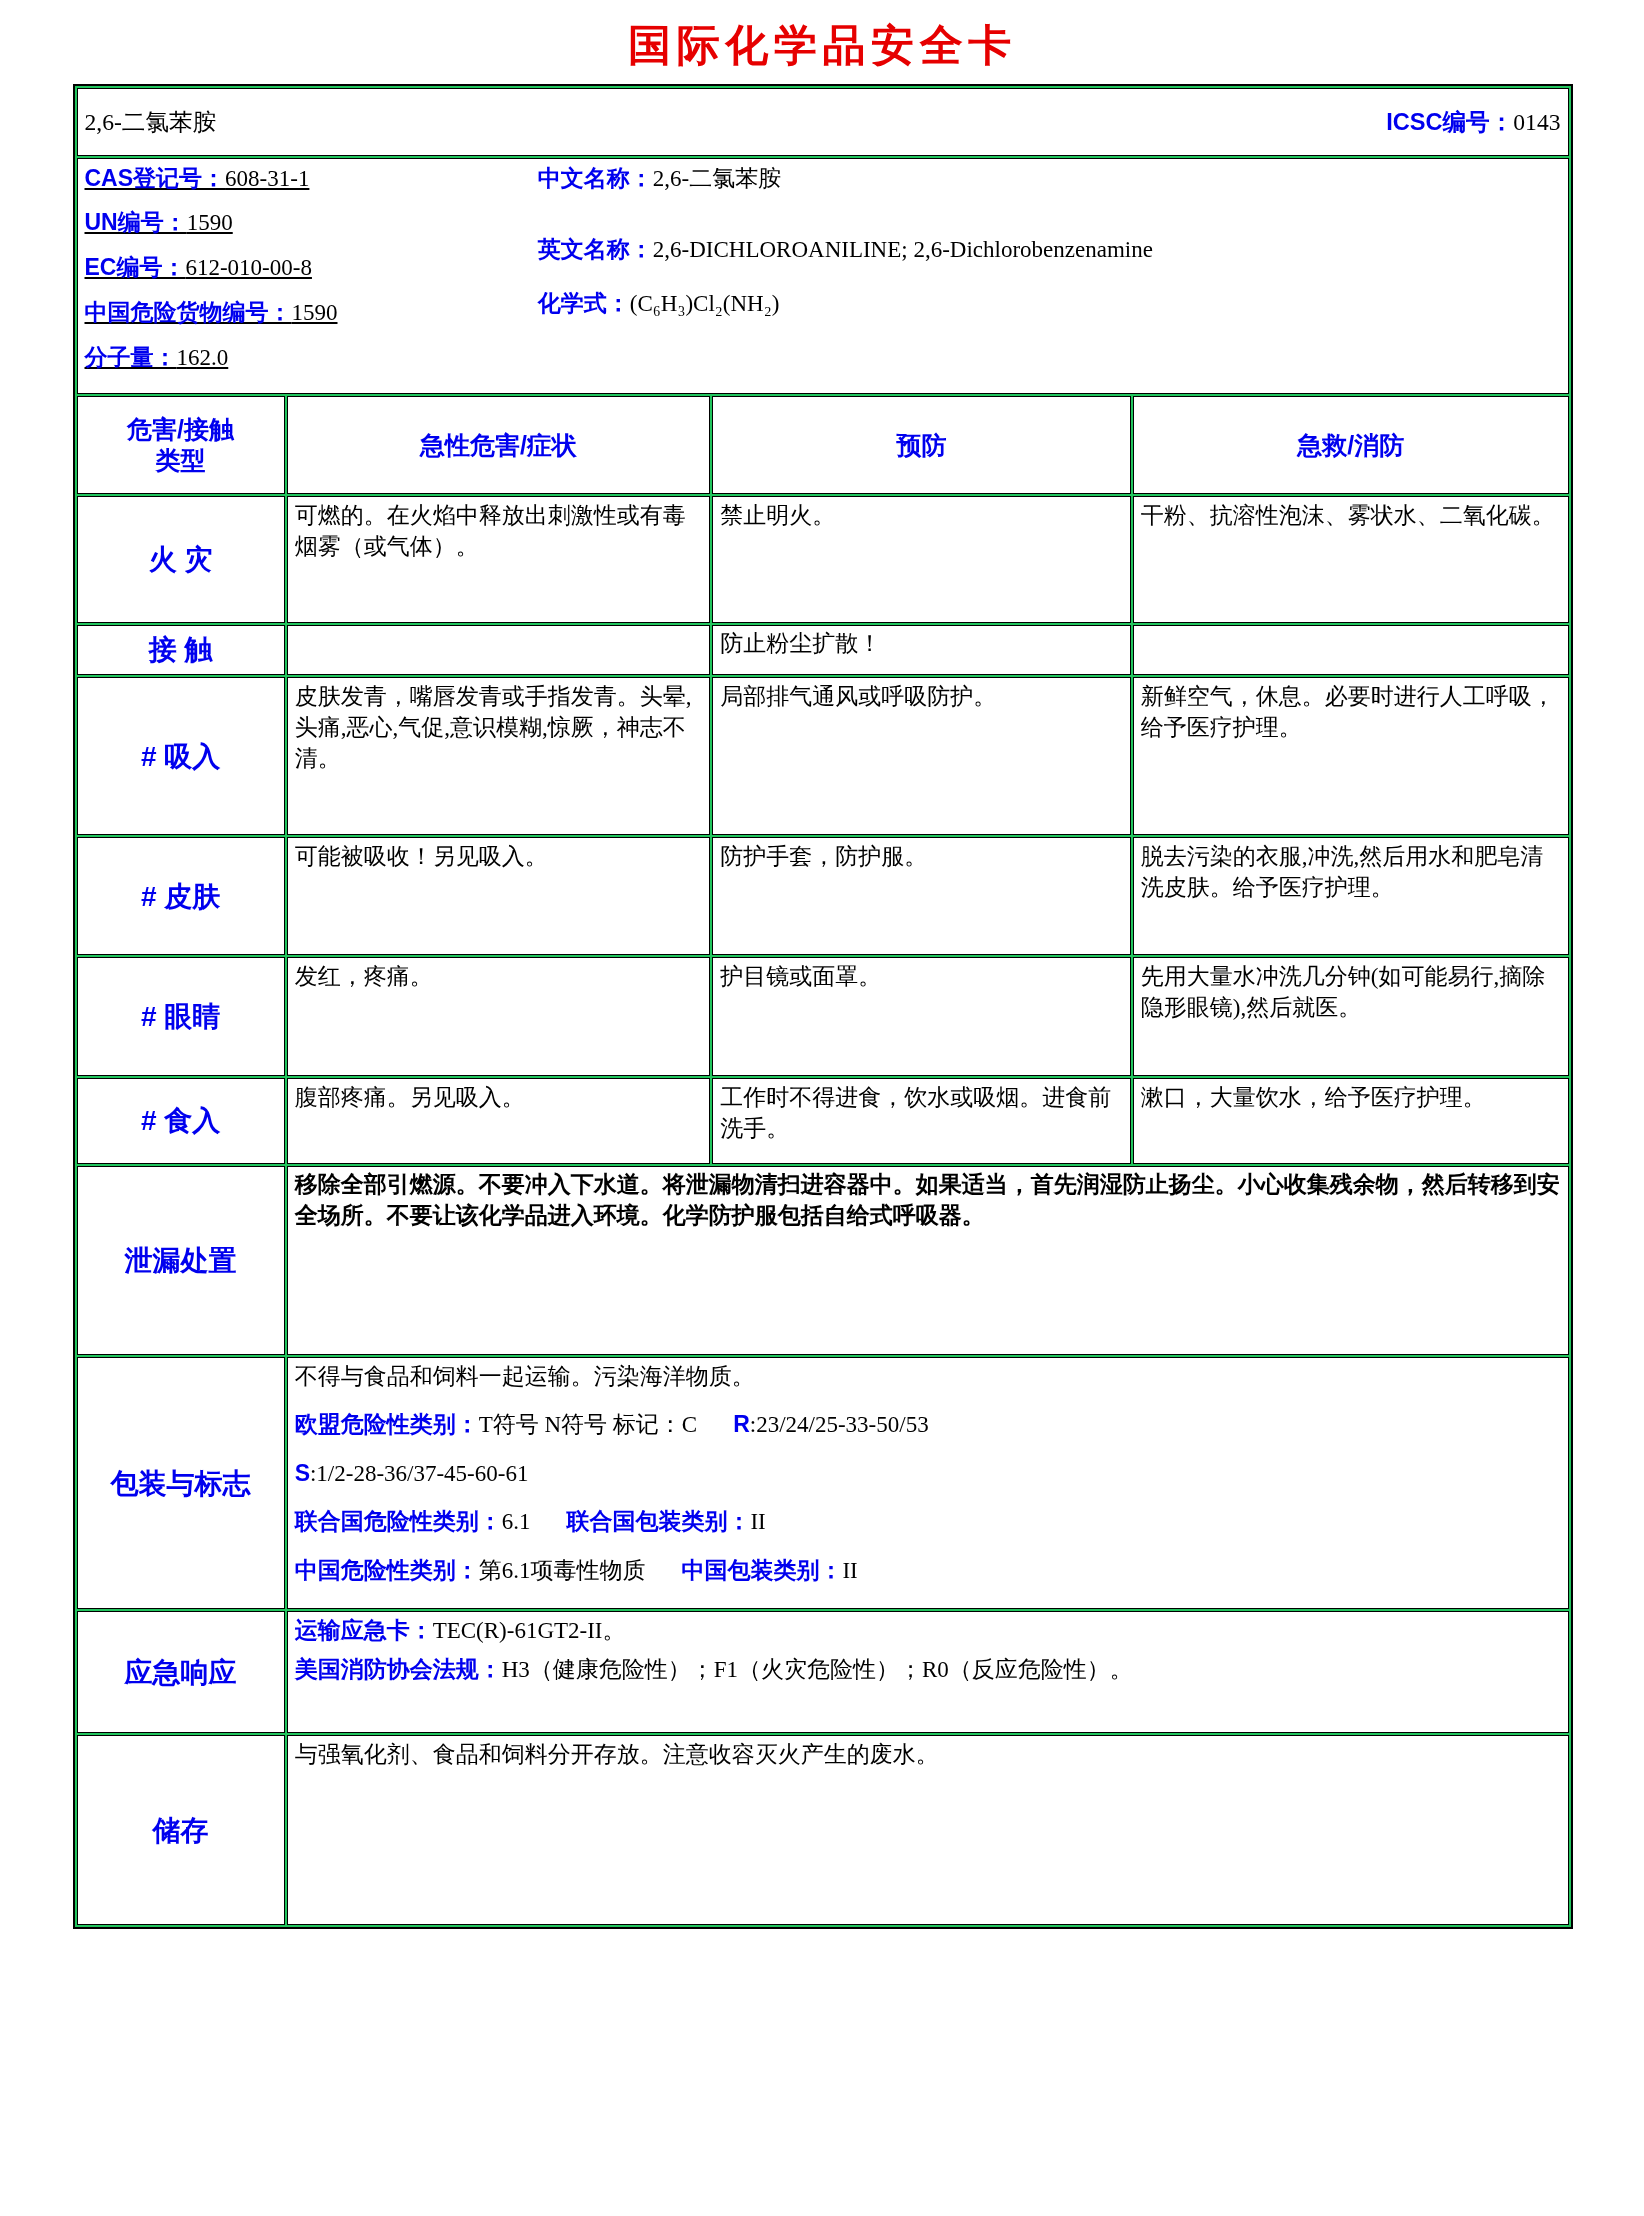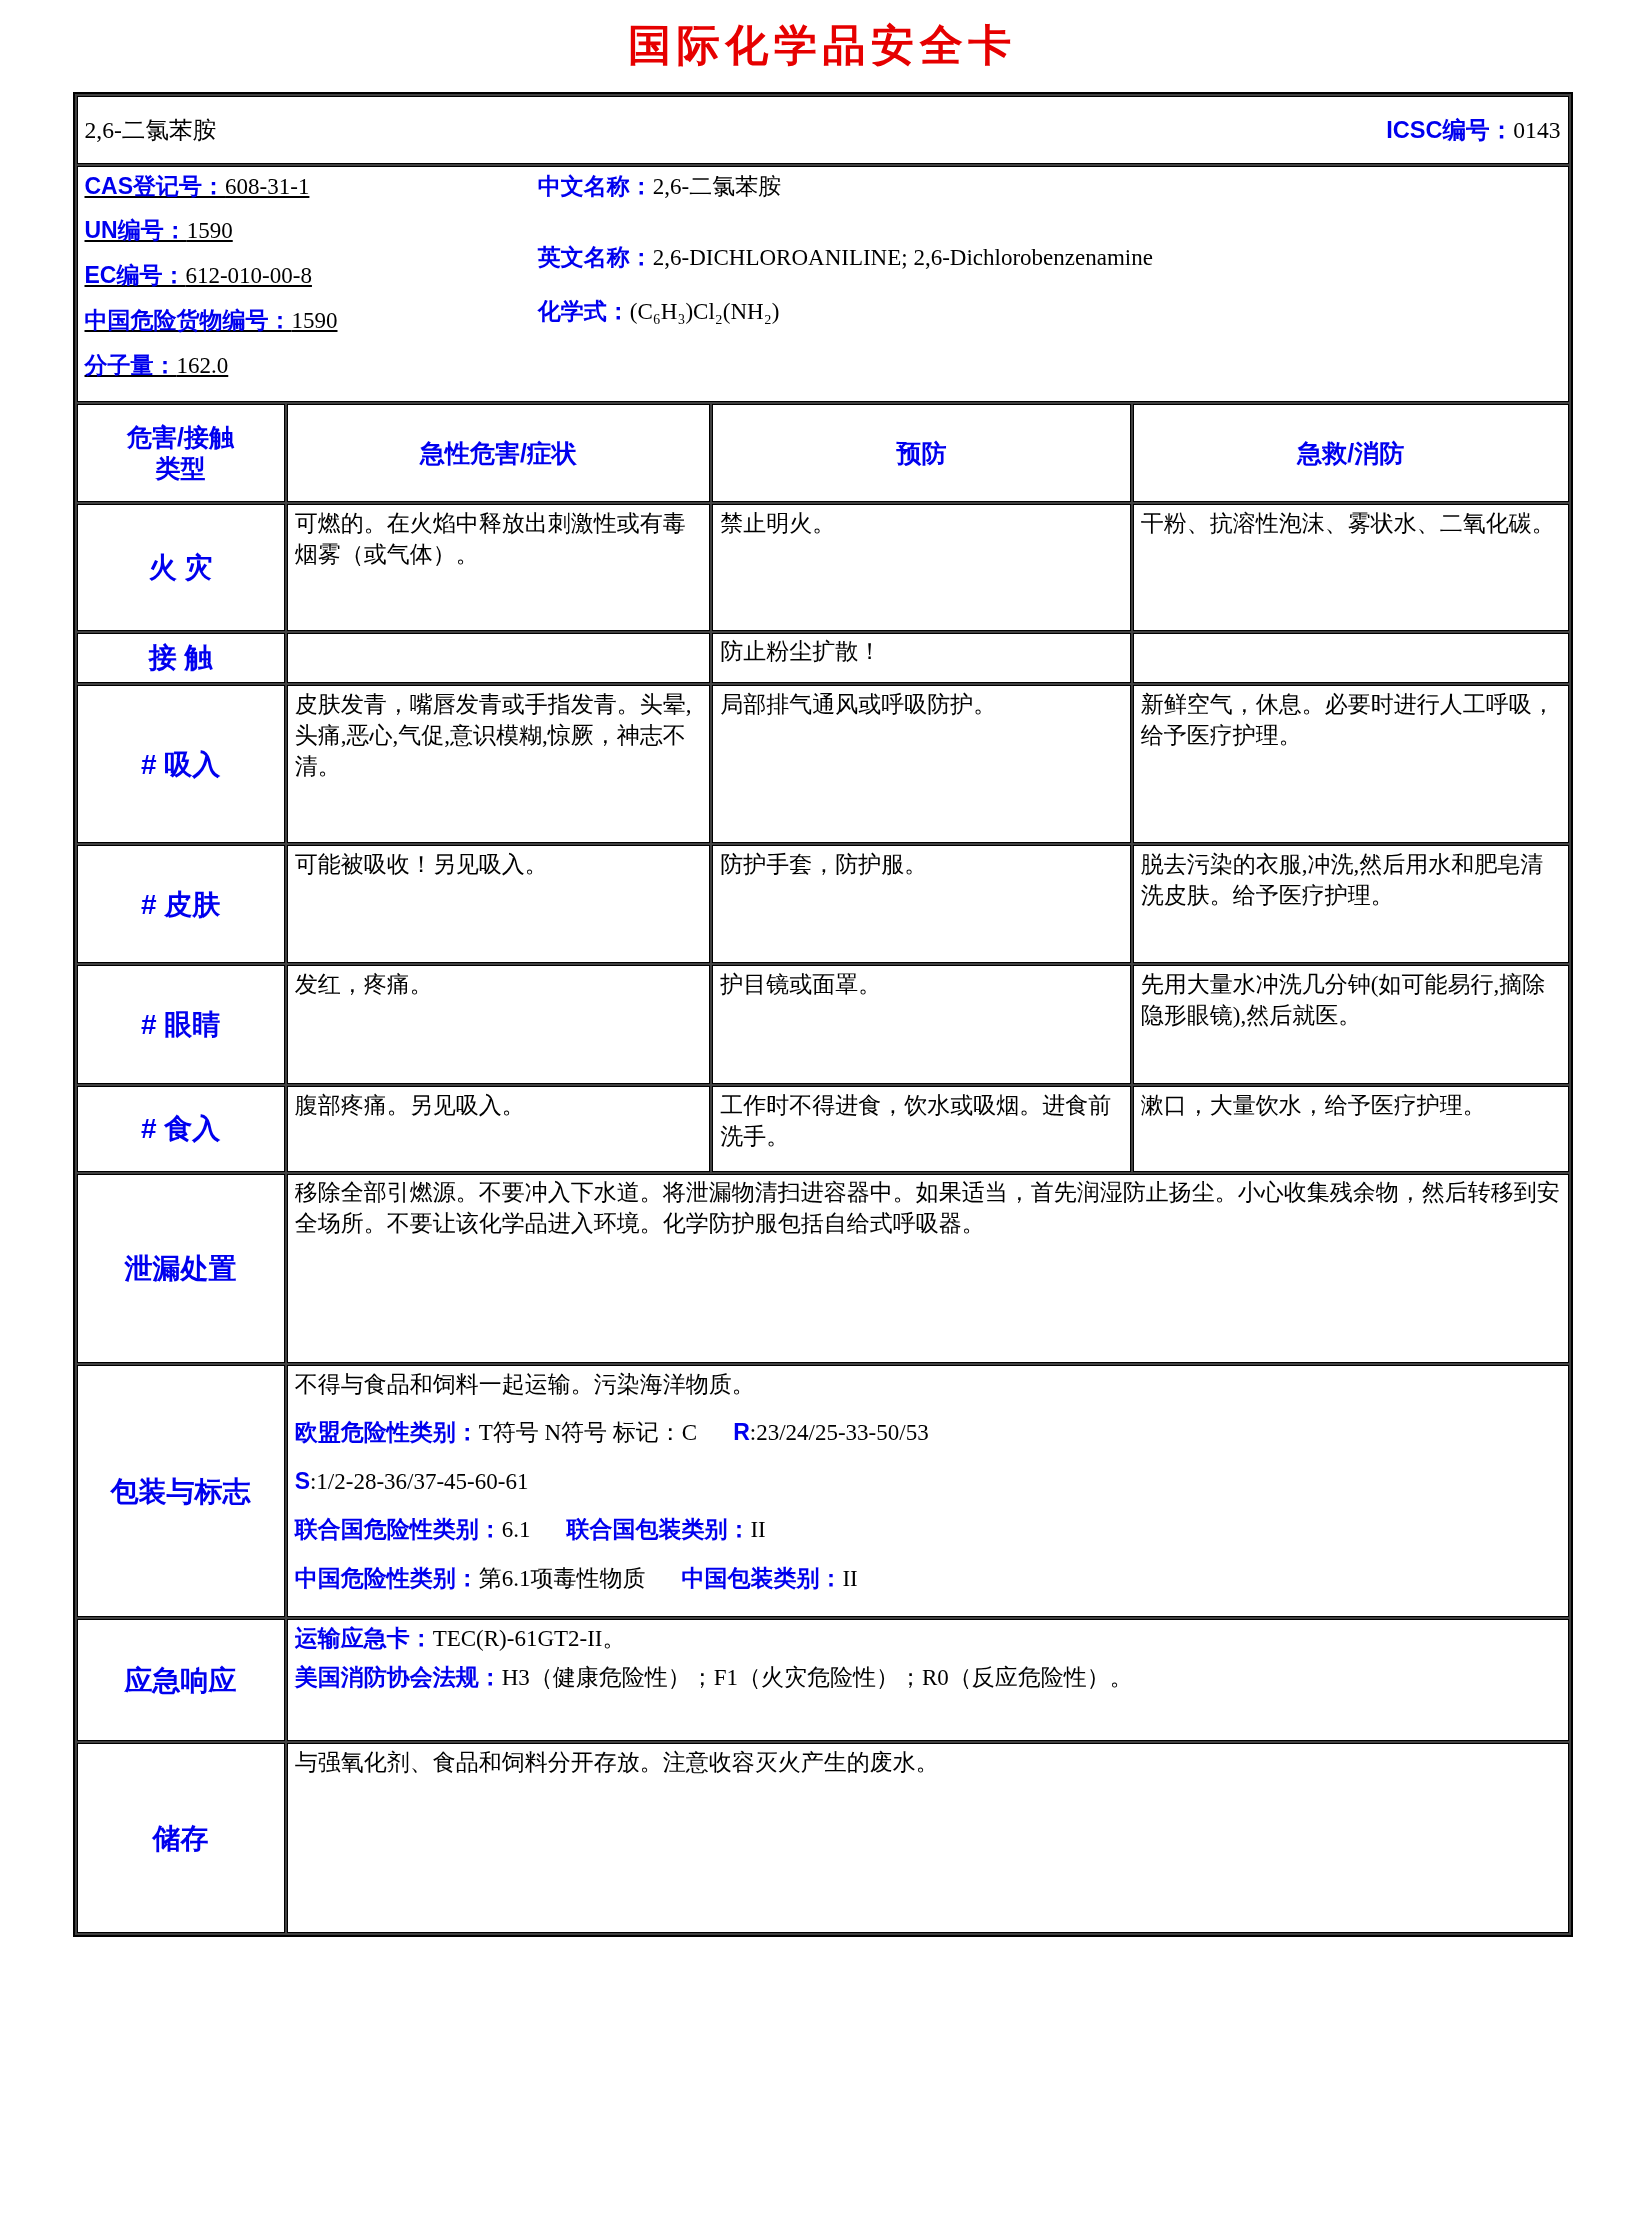--- a/index.html
+++ b/index.html
@@ -8,23 +8,23 @@
     font-family:"Liberation Serif","DejaVu Serif",serif;
     color:#000;
   }
   .page-title{
     text-align:center;color:#e60000;font-weight:bold;
     font-size:43px;letter-spacing:5.6px;
     font-family:"Liberation Serif","DejaVu Serif",serif;
     padding-top:22px;line-height:1.1;
   }
   table.card{
-    width:1500px;margin:23px auto 0 auto;
+    width:1500px;margin:15px auto 0 auto;
     border:2.8px solid #000;border-spacing:2.1px;border-collapse:separate;
-    table-layout:fixed;background:#404040;
+    table-layout:fixed;background:#22c55e;
   }
   td,th{
     border:1.4px solid #000;vertical-align:top;
     padding:2.8px 7px;font-size:23px;line-height:31px;
     overflow:hidden;background:#fff;font-weight:normal;text-align:left;
   }
   .lbl{
     color:#0000ee;font-weight:bold;
     font-family:"Liberation Sans","DejaVu Sans",sans-serif;
   }
@@ -49,21 +49,21 @@
   .ids-right p.f2{margin-bottom:21px;}
   
   tr.r-head th{height:90px;}
   tr.r-fire td{height:119px;}
   tr.r-expl td{height:76px;}
   tr.r-cont td{height:43px;}
   tr.r-inh td{height:150px;}
   tr.r-skin td{height:111px;}
   tr.r-eye td{height:111px;}
   tr.r-ing td{height:78px;}
-  tr.r-spill td{height:182px;}
+  tr.r-spill td{height:182px;font-weight:bold;}
   tr.r-pack td{height:244px;}
   tr.r-emer td{height:115px;}
   tr.r-stor td{height:182px;}
   .pack p{margin:0 0 17.4px 0;}
   .pack p:last-child{margin-bottom:0;}
   .gap{display:inline-block;width:36px;}
   .emer p{margin:0 0 8.3px 0;}
 </style>
 </head>
 <body>

